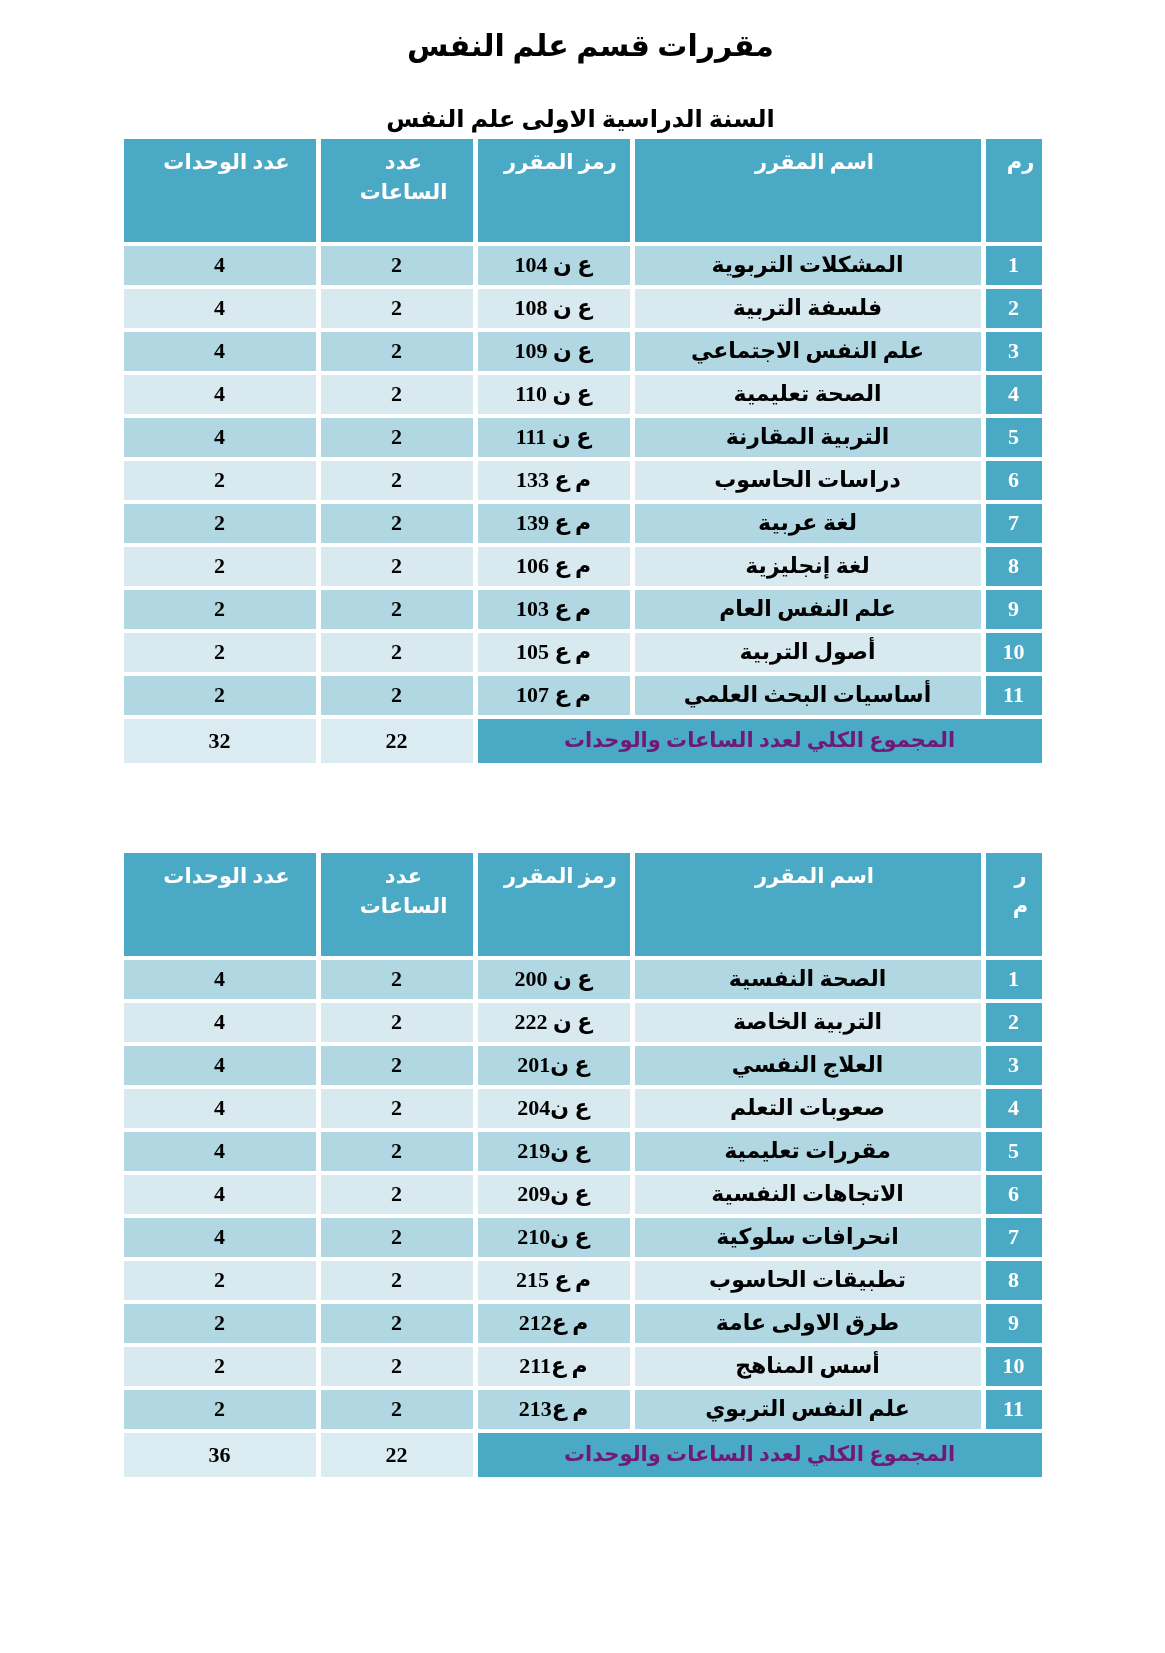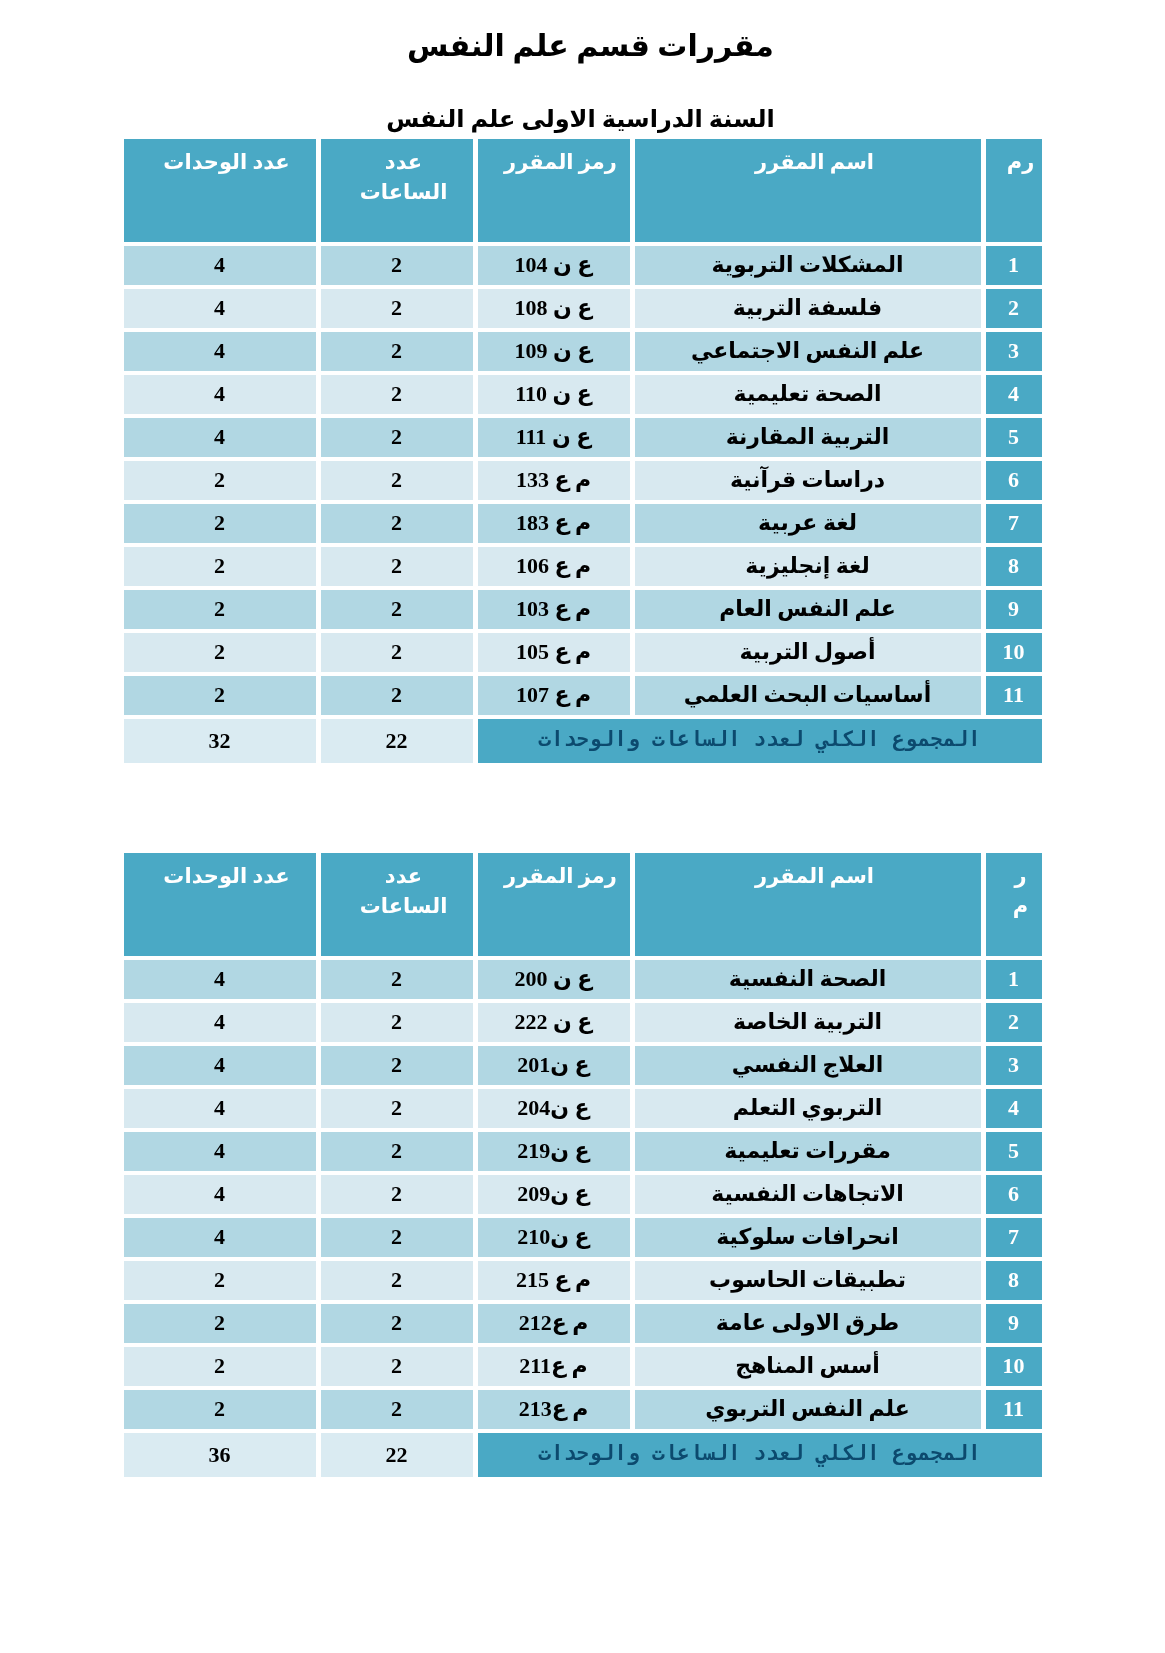--- a/index.html
+++ b/index.html
@@ -72,24 +72,23 @@
     color: #ffffff;
   }
   table.courses tbody tr:nth-child(odd) td:not(.col-index) {
     background: var(--row-odd-bg, #B1D7E3);
   }
   table.courses tbody tr:nth-child(even) td:not(.col-index) {
     background: var(--row-even-bg, #D8E9F0);
   }
   table.courses tfoot td.total-label {
     background: var(--total-label-bg, #4AA9C5);
-    color: #0c4a6e;
+    color: #701a75;
     font-size: 21px;
     height: 40px;
-    font-family: Liberation Mono, monospace;
   }
   table.courses tfoot td.total-value {
     background: var(--total-value-bg, #DAEBF2);
     height: 40px;
   }
 </style>
 </head>
 <body>
 
 <div class="page">
@@ -147,29 +146,29 @@
           </tr>
           <tr>
             <td class="col-index">5</td>
             <td class="col-name">التربية المقارنة</td>
             <td class="col-code">ع ن 111</td>
             <td class="col-hours">2</td>
             <td class="col-units">4</td>
           </tr>
           <tr>
             <td class="col-index">6</td>
-            <td class="col-name">دراسات قرآنية</td>
+            <td class="col-name">دراسات الحاسوب</td>
             <td class="col-code">م ع 133</td>
             <td class="col-hours">2</td>
             <td class="col-units">2</td>
           </tr>
           <tr>
             <td class="col-index">7</td>
             <td class="col-name">لغة عربية</td>
-            <td class="col-code">م ع 183</td>
+            <td class="col-code">م ع 139</td>
             <td class="col-hours">2</td>
             <td class="col-units">2</td>
           </tr>
           <tr>
             <td class="col-index">8</td>
             <td class="col-name">لغة إنجليزية</td>
             <td class="col-code">م ع 106</td>
             <td class="col-hours">2</td>
             <td class="col-units">2</td>
           </tr>
@@ -242,21 +241,21 @@
           </tr>
           <tr>
             <td class="col-index">3</td>
             <td class="col-name">العلاج النفسي</td>
             <td class="col-code">ع ن201</td>
             <td class="col-hours">2</td>
             <td class="col-units">4</td>
           </tr>
           <tr>
             <td class="col-index">4</td>
-            <td class="col-name">التربوي التعلم</td>
+            <td class="col-name">صعوبات التعلم</td>
             <td class="col-code">ع ن204</td>
             <td class="col-hours">2</td>
             <td class="col-units">4</td>
           </tr>
           <tr>
             <td class="col-index">5</td>
             <td class="col-name">مقررات تعليمية</td>
             <td class="col-code">ع ن219</td>
             <td class="col-hours">2</td>
             <td class="col-units">4</td>

